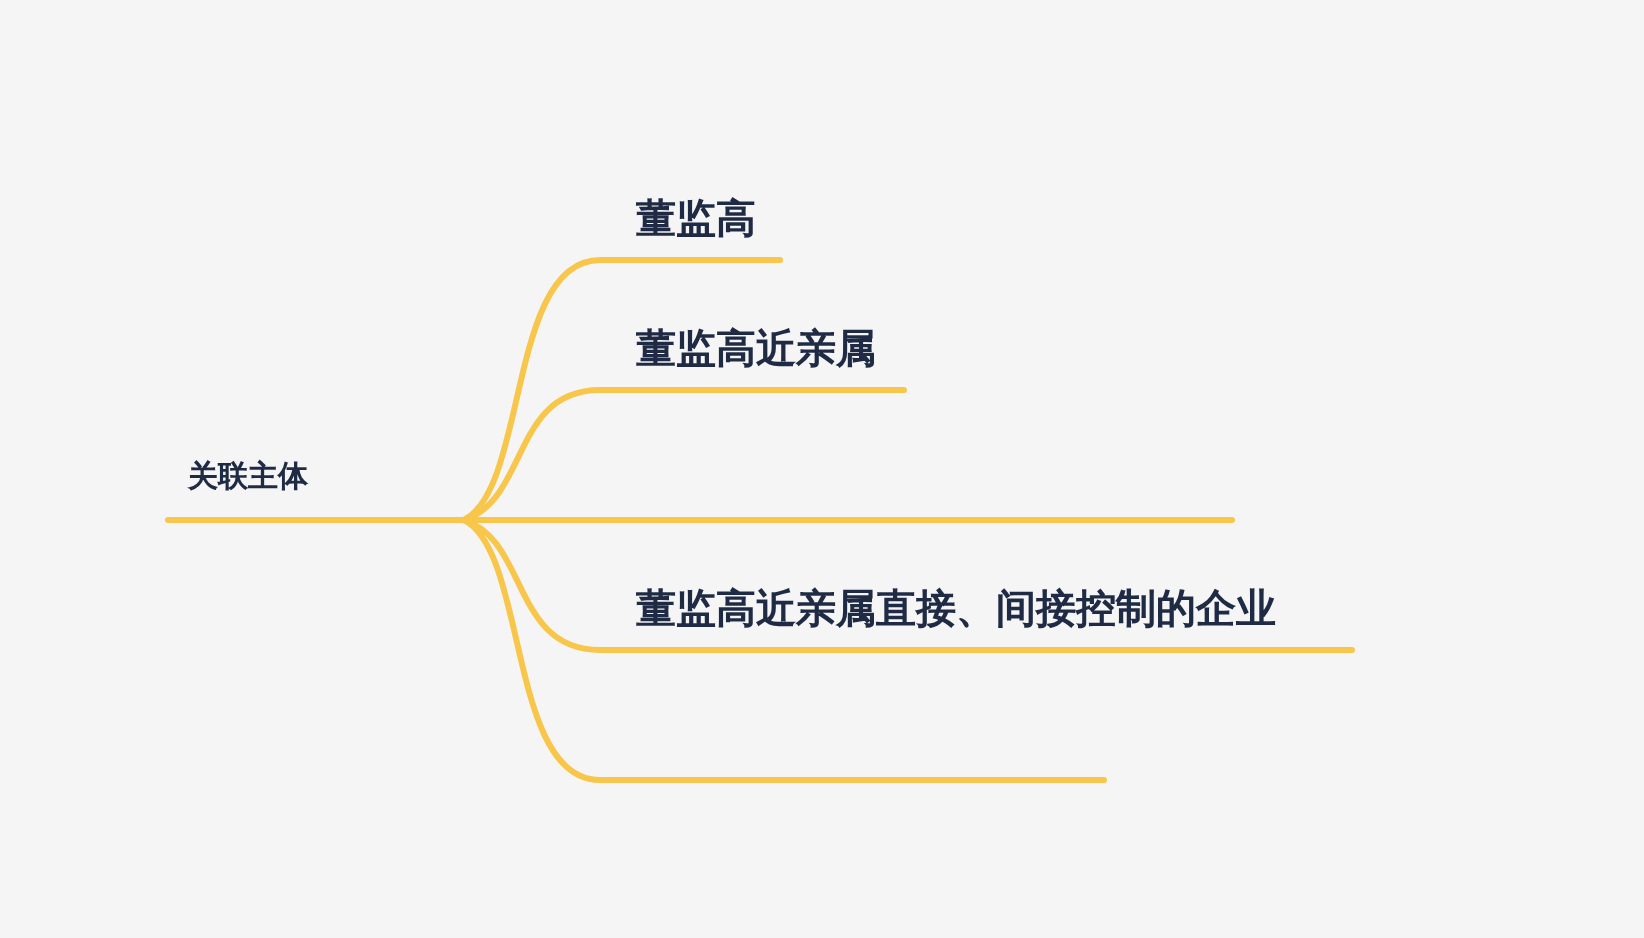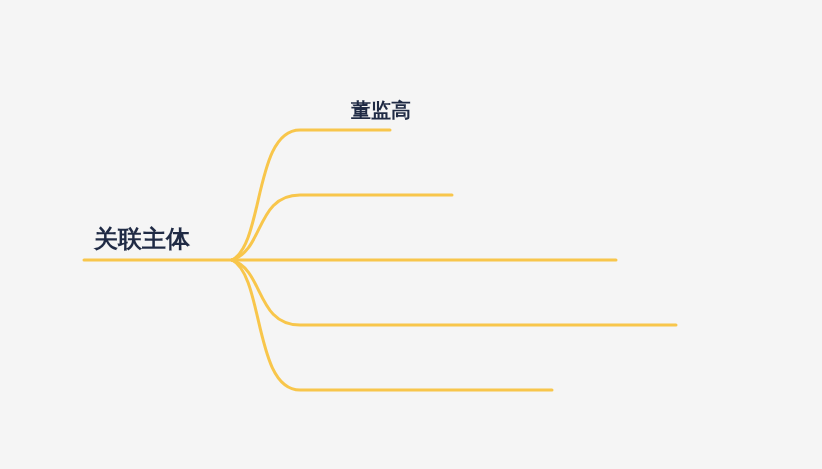--- a/index.html
+++ b/index.html
@@ -30,38 +30,40 @@
     .node {
       position: absolute;
       white-space: nowrap;
       color: var(--text, #1f2a44);
       font-size: 20px;
       font-weight: 600;
       line-height: 28px;
       cursor: default;
     }
     .node.root {
-      font-size: 24px;
+      font-size: 15px;
     }
   </style>
 </head>
 <body>
 
 <div class="canvas">
 
   <svg class="branches" viewBox="0 0 822 469" aria-hidden="true">
     <path class="branch" d="M84 260 L232 260"></path>
     <path class="branch" d="M232 260 C264 244 254 130 300 130 L390 130"></path>
     <path class="branch" d="M232 260 C264 250 256 195 300 195 L452 195"></path>
     <path class="branch" d="M232 260 L616 260"></path>
     <path class="branch" d="M232 260 C264 270 256 325 300 325 L676 325"></path>
     <path class="branch" d="M232 260 C264 276 254 390 300 390 L552 390"></path>
   </svg>
 
   <div class="node root" style="left:94px; top:225px;">关联主体</div>
 
-  <div class="node" style="left:318px; top:96px;margin-left:33px;">董监高</div>
+  <div class="node" style="left:318px; top:96px;">董监高</div>
+
+  <div class="node" style="left:318px; top:161px;">董监高近亲属</div>
 
 
-
+  <div class="node" style="left:318px; top:291px;">董监高近亲属直接、间接控制的企业</div>
 
 
 </div>
 
 </body></html>

